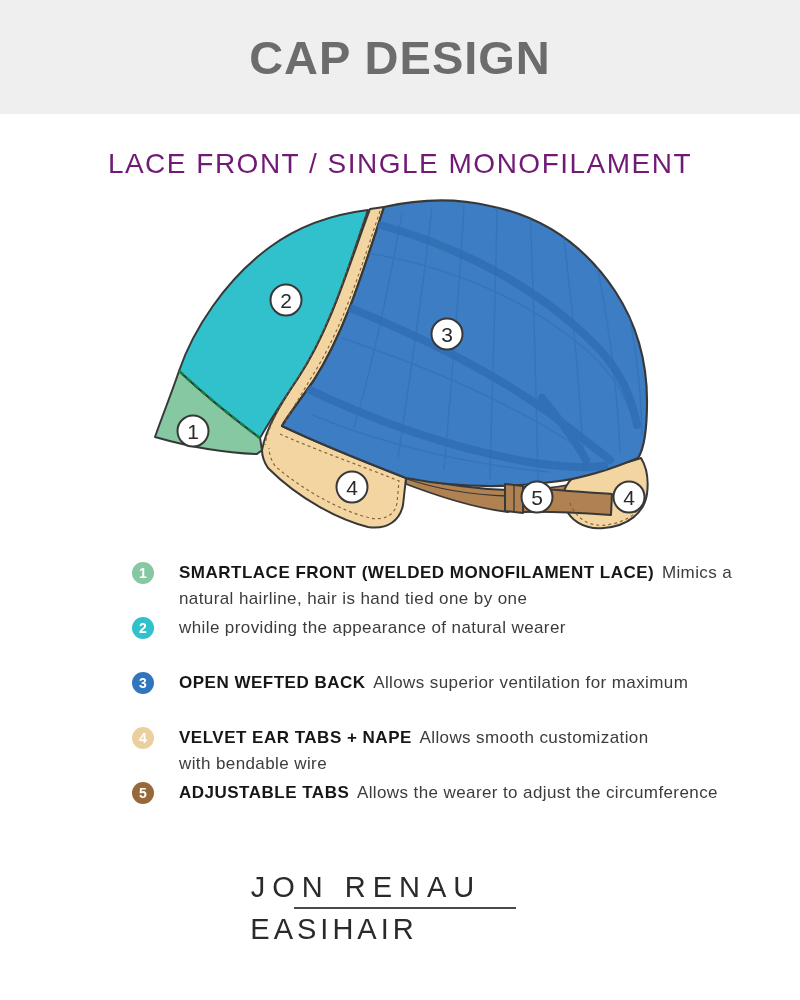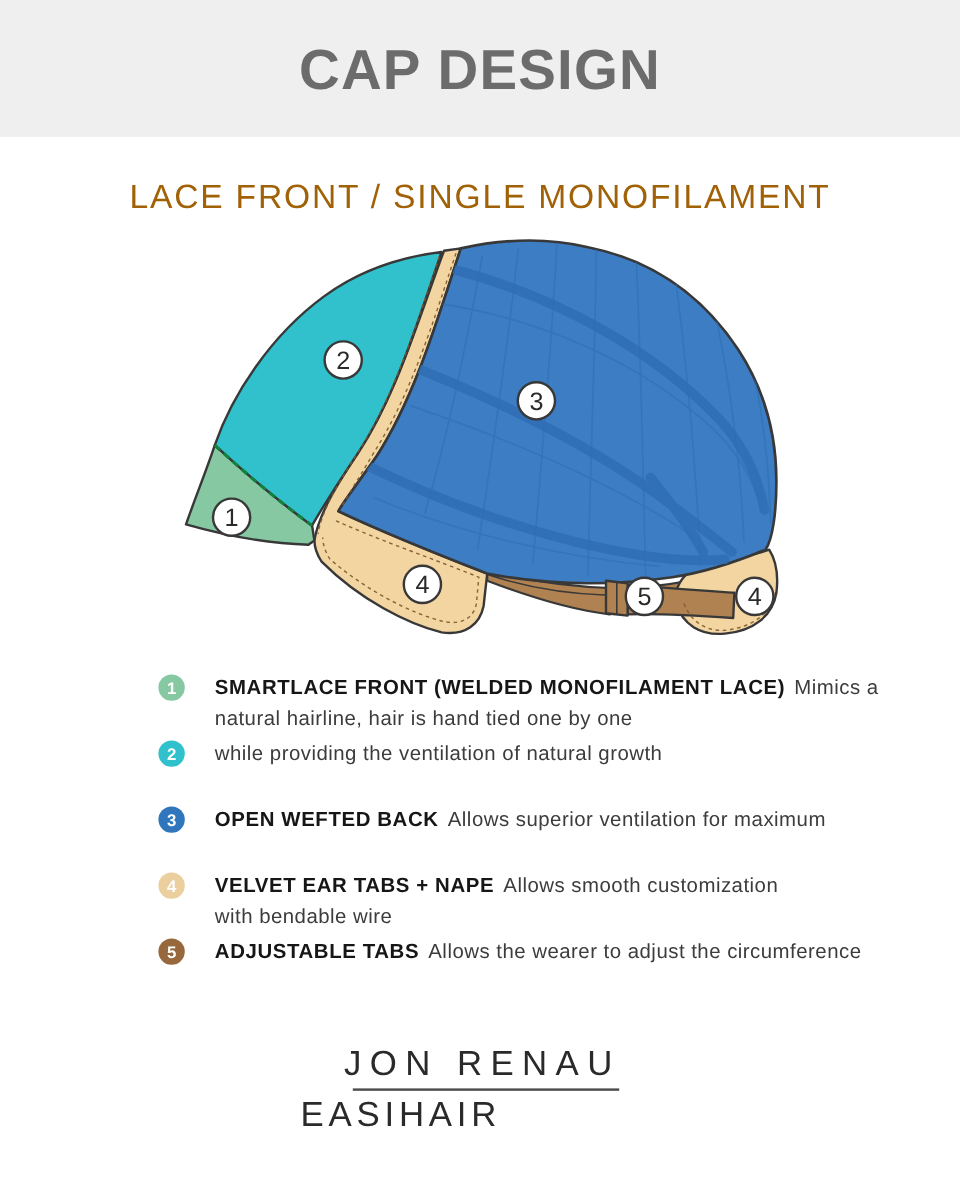--- a/index.html
+++ b/index.html
@@ -10,36 +10,36 @@
   }
   .header{
     position:absolute;left:0;top:0;width:800px;height:114px;
     background:#efefef;display:flex;align-items:center;justify-content:center;
   }
   .header-title{
     font-size:47px;font-weight:bold;color:#6c6c6c;letter-spacing:1px;
   }
   .subtitle{
     position:absolute;left:0;top:148px;width:800px;text-align:center;
-    font-size:28px;font-weight:400;color:#a16207;letter-spacing:1.5px;
+    font-size:28px;font-weight:400;color:#701a75;letter-spacing:1.5px;
   }
   svg.cap{position:absolute;left:0;top:0;}
   .legend{position:absolute;left:0;top:0;}
   .lg-row{position:absolute;left:132px;display:flex;align-items:flex-start;}
   .lg-circle{
     width:22px;height:22px;border-radius:50%;flex:0 0 22px;margin-top:2px;
     color:#ffffff;font-size:14px;font-weight:bold;line-height:22px;text-align:center;
   }
   .lg-text{margin-left:25px;font-size:17px;line-height:26px;color:#3c3c3c;letter-spacing:0.4px;white-space:nowrap;}
   .lg-title{font-weight:bold;color:#161616;letter-spacing:0.5px;}
   .lg-d1{margin-left:0.45em;}
   .footer{position:absolute;left:0;top:0;width:800px;}
   .brand-top{
     position:absolute;top:871px;left:0;width:732px;text-align:center;
-    font-size:29px;color:#2a2a2a;letter-spacing:7px;font-weight:400;padding-left:36px;
+    font-size:29px;color:#2a2a2a;letter-spacing:7px;font-weight:400;
   }
   .brand-line{
     position:absolute;top:907px;left:294px;width:222px;height:0;
     border-top:2px solid #4a4a4a;
   }
   .brand-bottom{
     position:absolute;top:913px;left:0;width:668px;text-align:center;
     font-size:29px;color:#2a2a2a;letter-spacing:4px;font-weight:400;
   }
 </style>
@@ -141,21 +141,21 @@
     <div class="lg-circle" style="background-color: rgb(133, 200, 162);">1</div>
     <div class="lg-text">
       <div><span class="lg-title">SMARTLACE FRONT (WELDED MONOFILAMENT LACE)</span><span class="lg-d1">Mimics a</span></div>
       <div>natural hairline, hair is hand tied one by one</div>
     </div>
   </div>
 
   <div class="lg-row" style="top:615px;">
     <div class="lg-circle" style="background-color: rgb(49, 193, 204);">2</div>
     <div class="lg-text">
-      <div>while providing the ventilation of natural growth</div>
+      <div>while providing the appearance of natural wearer</div>
     </div>
   </div>
 
   <div class="lg-row" style="top:670px;">
     <div class="lg-circle" style="background-color: rgb(48, 118, 189);">3</div>
     <div class="lg-text">
       <div><span class="lg-title">OPEN WEFTED BACK</span><span class="lg-d1">Allows superior ventilation for maximum</span></div>
     </div>
   </div>
 

